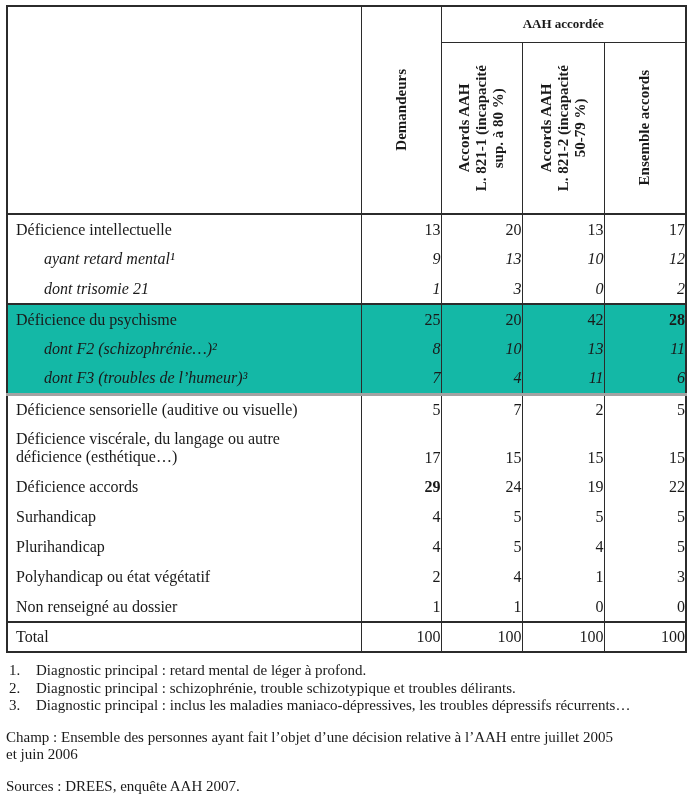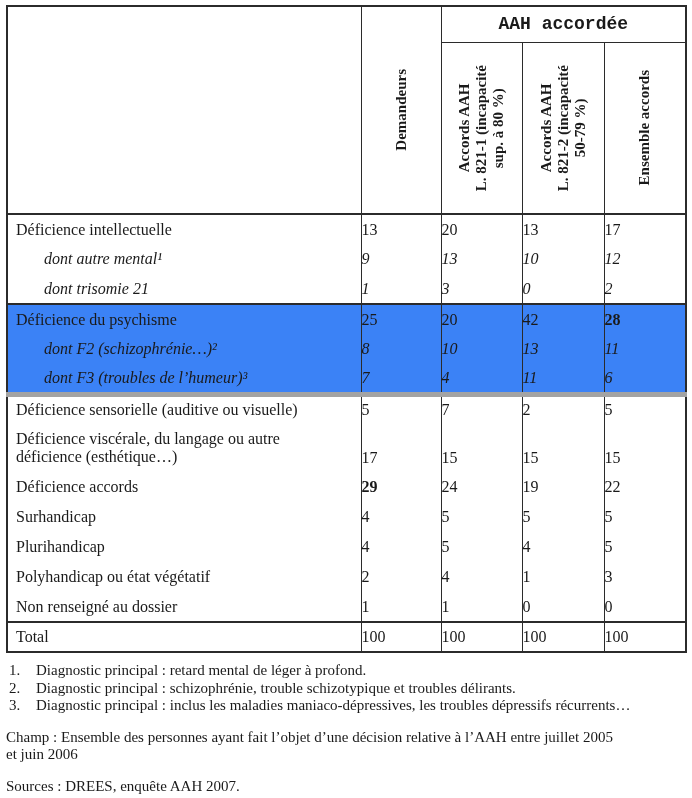--- a/index.html
+++ b/index.html
@@ -23,46 +23,45 @@
 
   
   th.vsep, td.vsep { border-left: 1.5px solid #2b2b2b; }
 
   
   thead th { font-weight: bold; }
   th.group-h {
     border-bottom: 1.5px solid #2b2b2b;
     height: 36px;
     text-align: center;
-    font-size: 18px;
-    font-family: Liberation Mono, monospace;
+    font-size: 13px;
   }
   th.rowspan2 { border-bottom: 2px solid #2b2b2b; }
   tr.sub-hrow th { border-bottom: 2px solid #2b2b2b; height: 172px; }
   .vtext {
     writing-mode: vertical-rl;
     transform: rotate(180deg);
     white-space: pre-line;
     font-weight: bold;
     font-size: 15px;
     line-height: 17px;
     margin: 0 auto;
     text-align: center;
   }
 
   
   tbody tr { height: 30px; padding-left: 8px; }
   tbody tr.tall { height: 48px; }
   td.lbl { text-align: left; padding: 2px 6px 2px 8px; white-space: pre-line; }
-  td.num { text-align: left; }
+  td.num { text-align: right; }
   tr.sub td { font-style: italic; }
   tr.sub td.lbl { padding-left: 36px; }
-  tr.shaded { background: #3b82f6; }
+  tr.shaded { background: #14b8a6; }
   tr.band-start td { border-top: 2px solid #2b2b2b; }
-  tr.band-end td { border-bottom: 5px solid #a3a3a3; font-family: Liberation Serif, serif; }
+  tr.band-end td { border-bottom: 3px solid #a3a3a3; font-family: Liberation Serif, serif; }
   tr.total-row td { border-top: 2px solid #2b2b2b; font-weight: normal; }
   tr.tall td.num { vertical-align: bottom; padding-bottom: 5px; }
   .b { font-weight: bold; }
 
   
   .notes { margin-top: 9px; width: 681px; font-size: 15px; line-height: 17.5px; }
   .fn { display: flex; }
   .fn-num { width: 30px; flex-shrink: 0; padding-left: 3px; }
   .fn-text { flex: 1; }
   .note-line { margin-top: 14px; white-space: pre-line; }
@@ -107,21 +106,21 @@
     </thead>
     <tbody>
       <tr>
         <td class="lbl">Déficience intellectuelle</td>
         <td class="num vsep">13</td>
         <td class="num vsep">20</td>
         <td class="num vsep">13</td>
         <td class="num vsep">17</td>
       </tr>
       <tr class="sub">
-        <td class="lbl">dont autre mental¹</td>
+        <td class="lbl">ayant retard mental¹</td>
         <td class="num vsep">9</td>
         <td class="num vsep">13</td>
         <td class="num vsep">10</td>
         <td class="num vsep">12</td>
       </tr>
       <tr class="sub">
         <td class="lbl">dont trisomie 21</td>
         <td class="num vsep">1</td>
         <td class="num vsep">3</td>
         <td class="num vsep">0</td>

